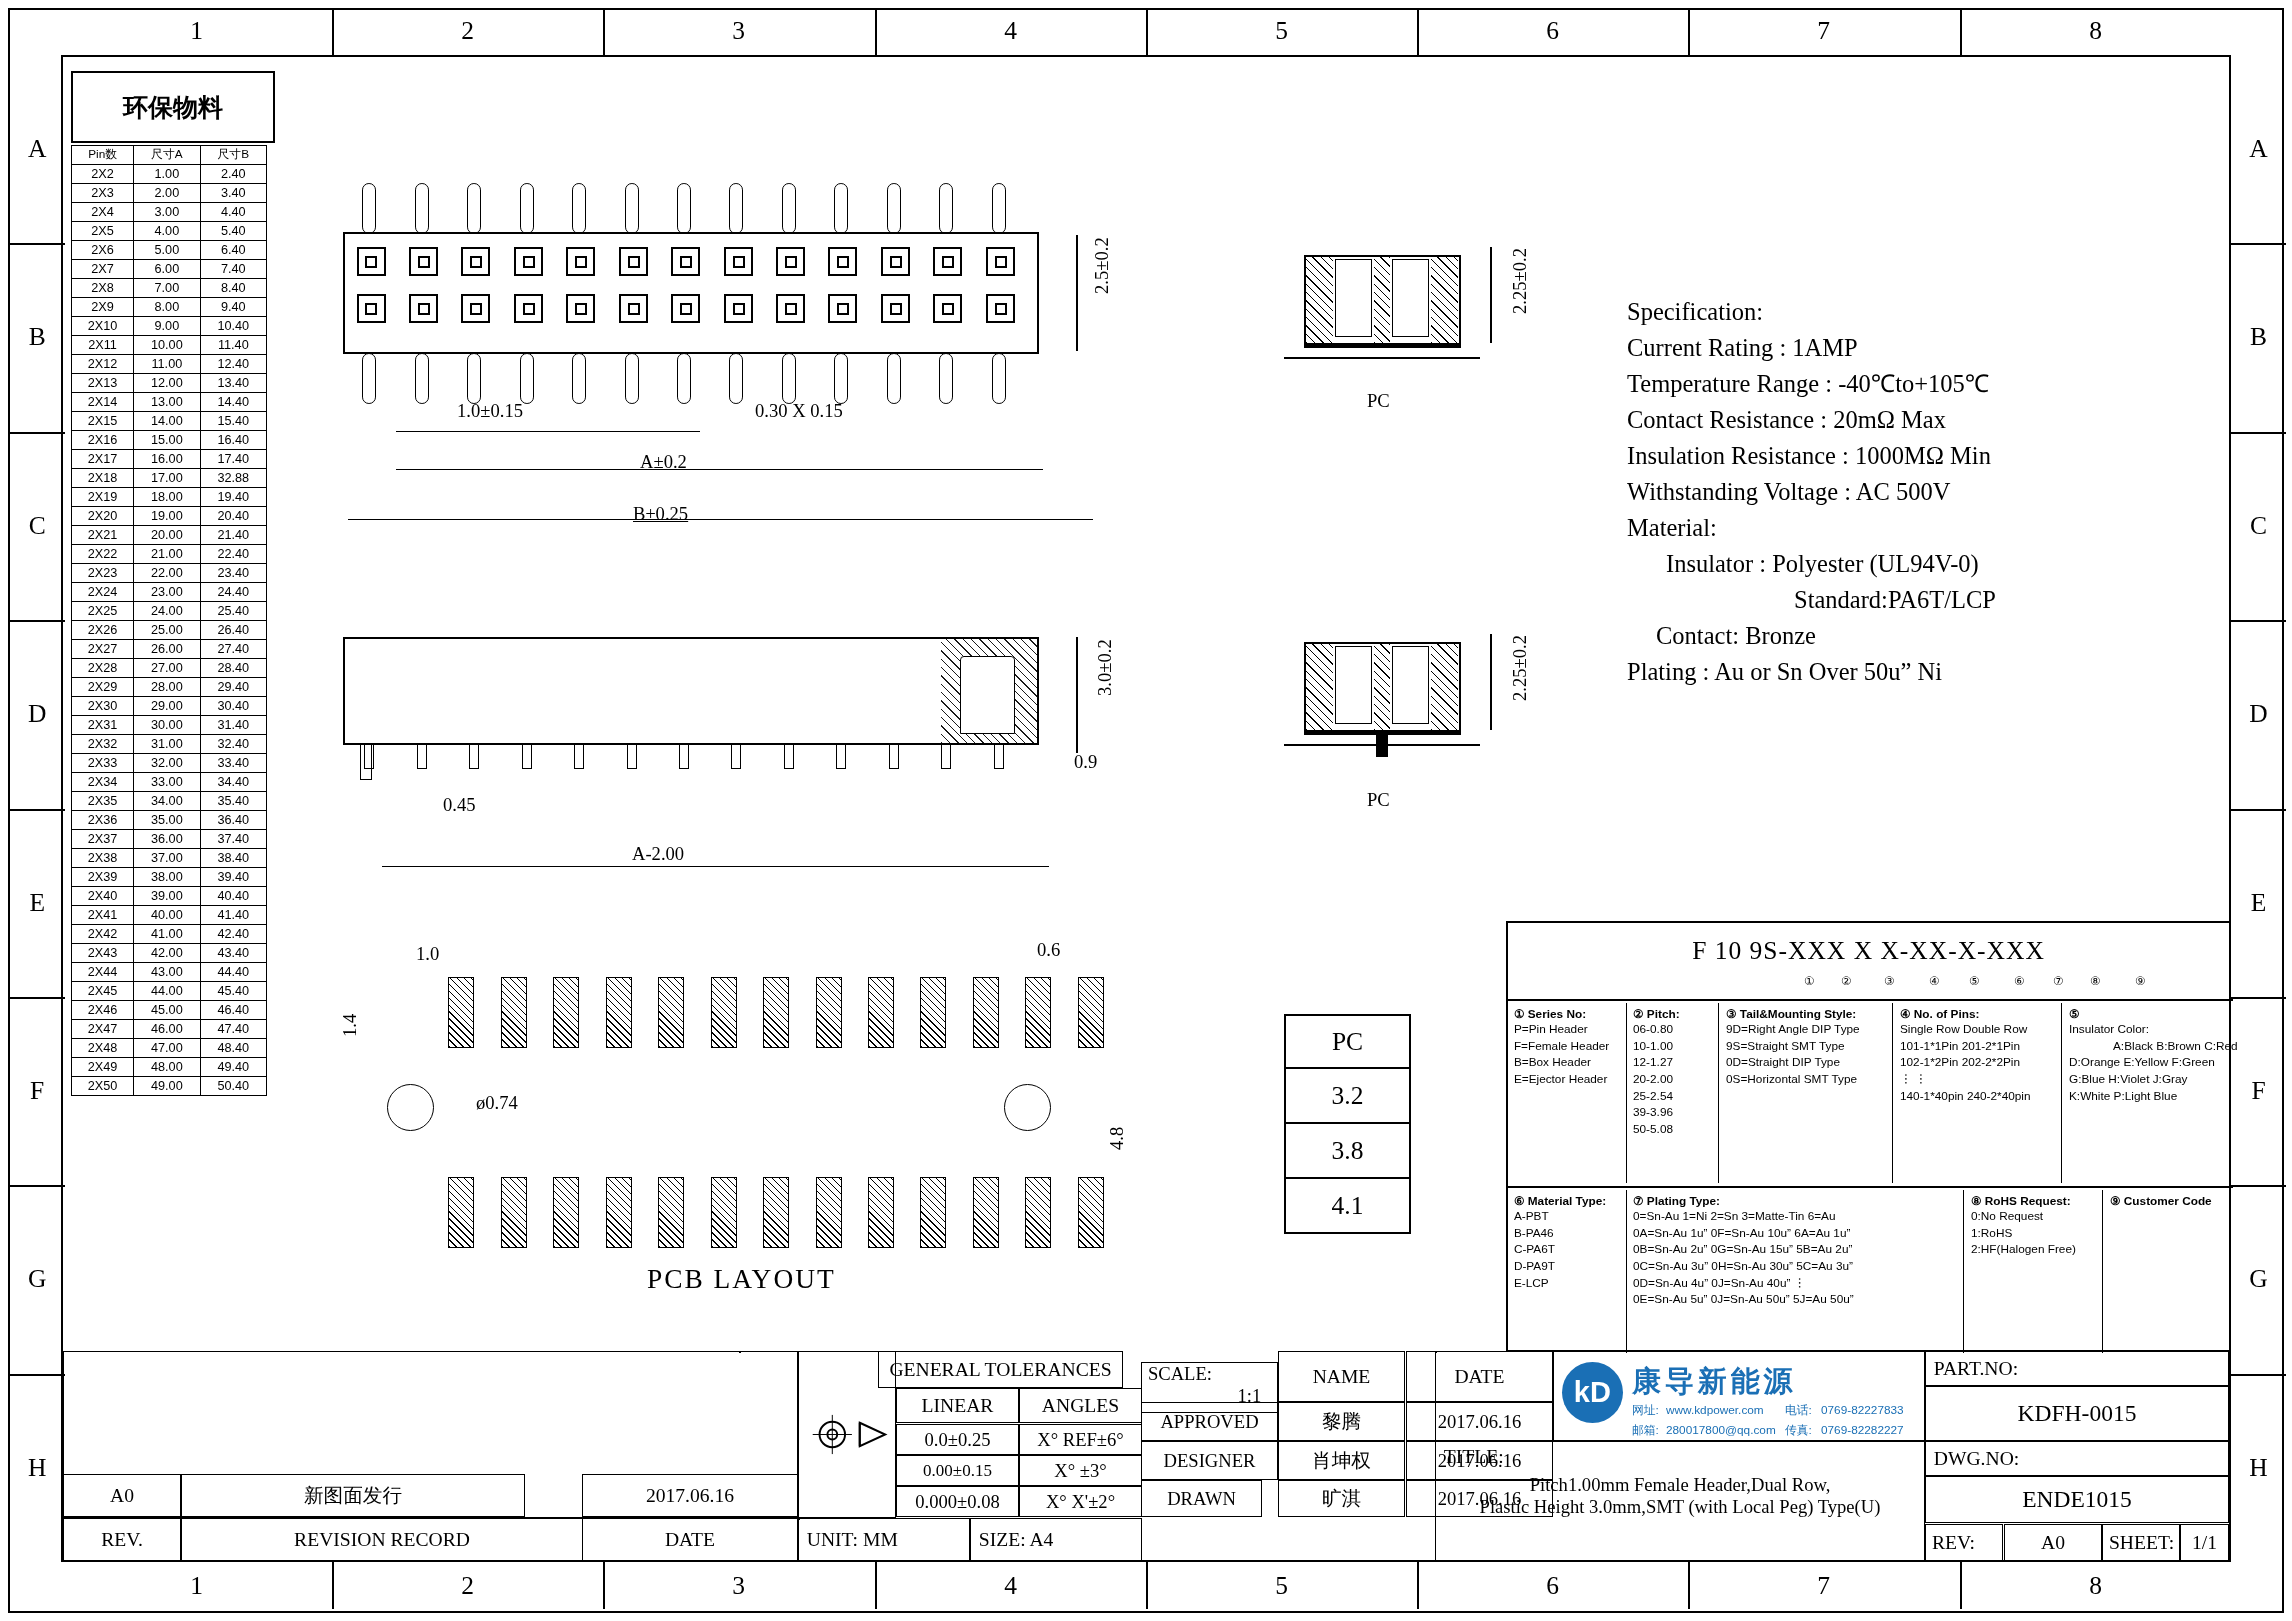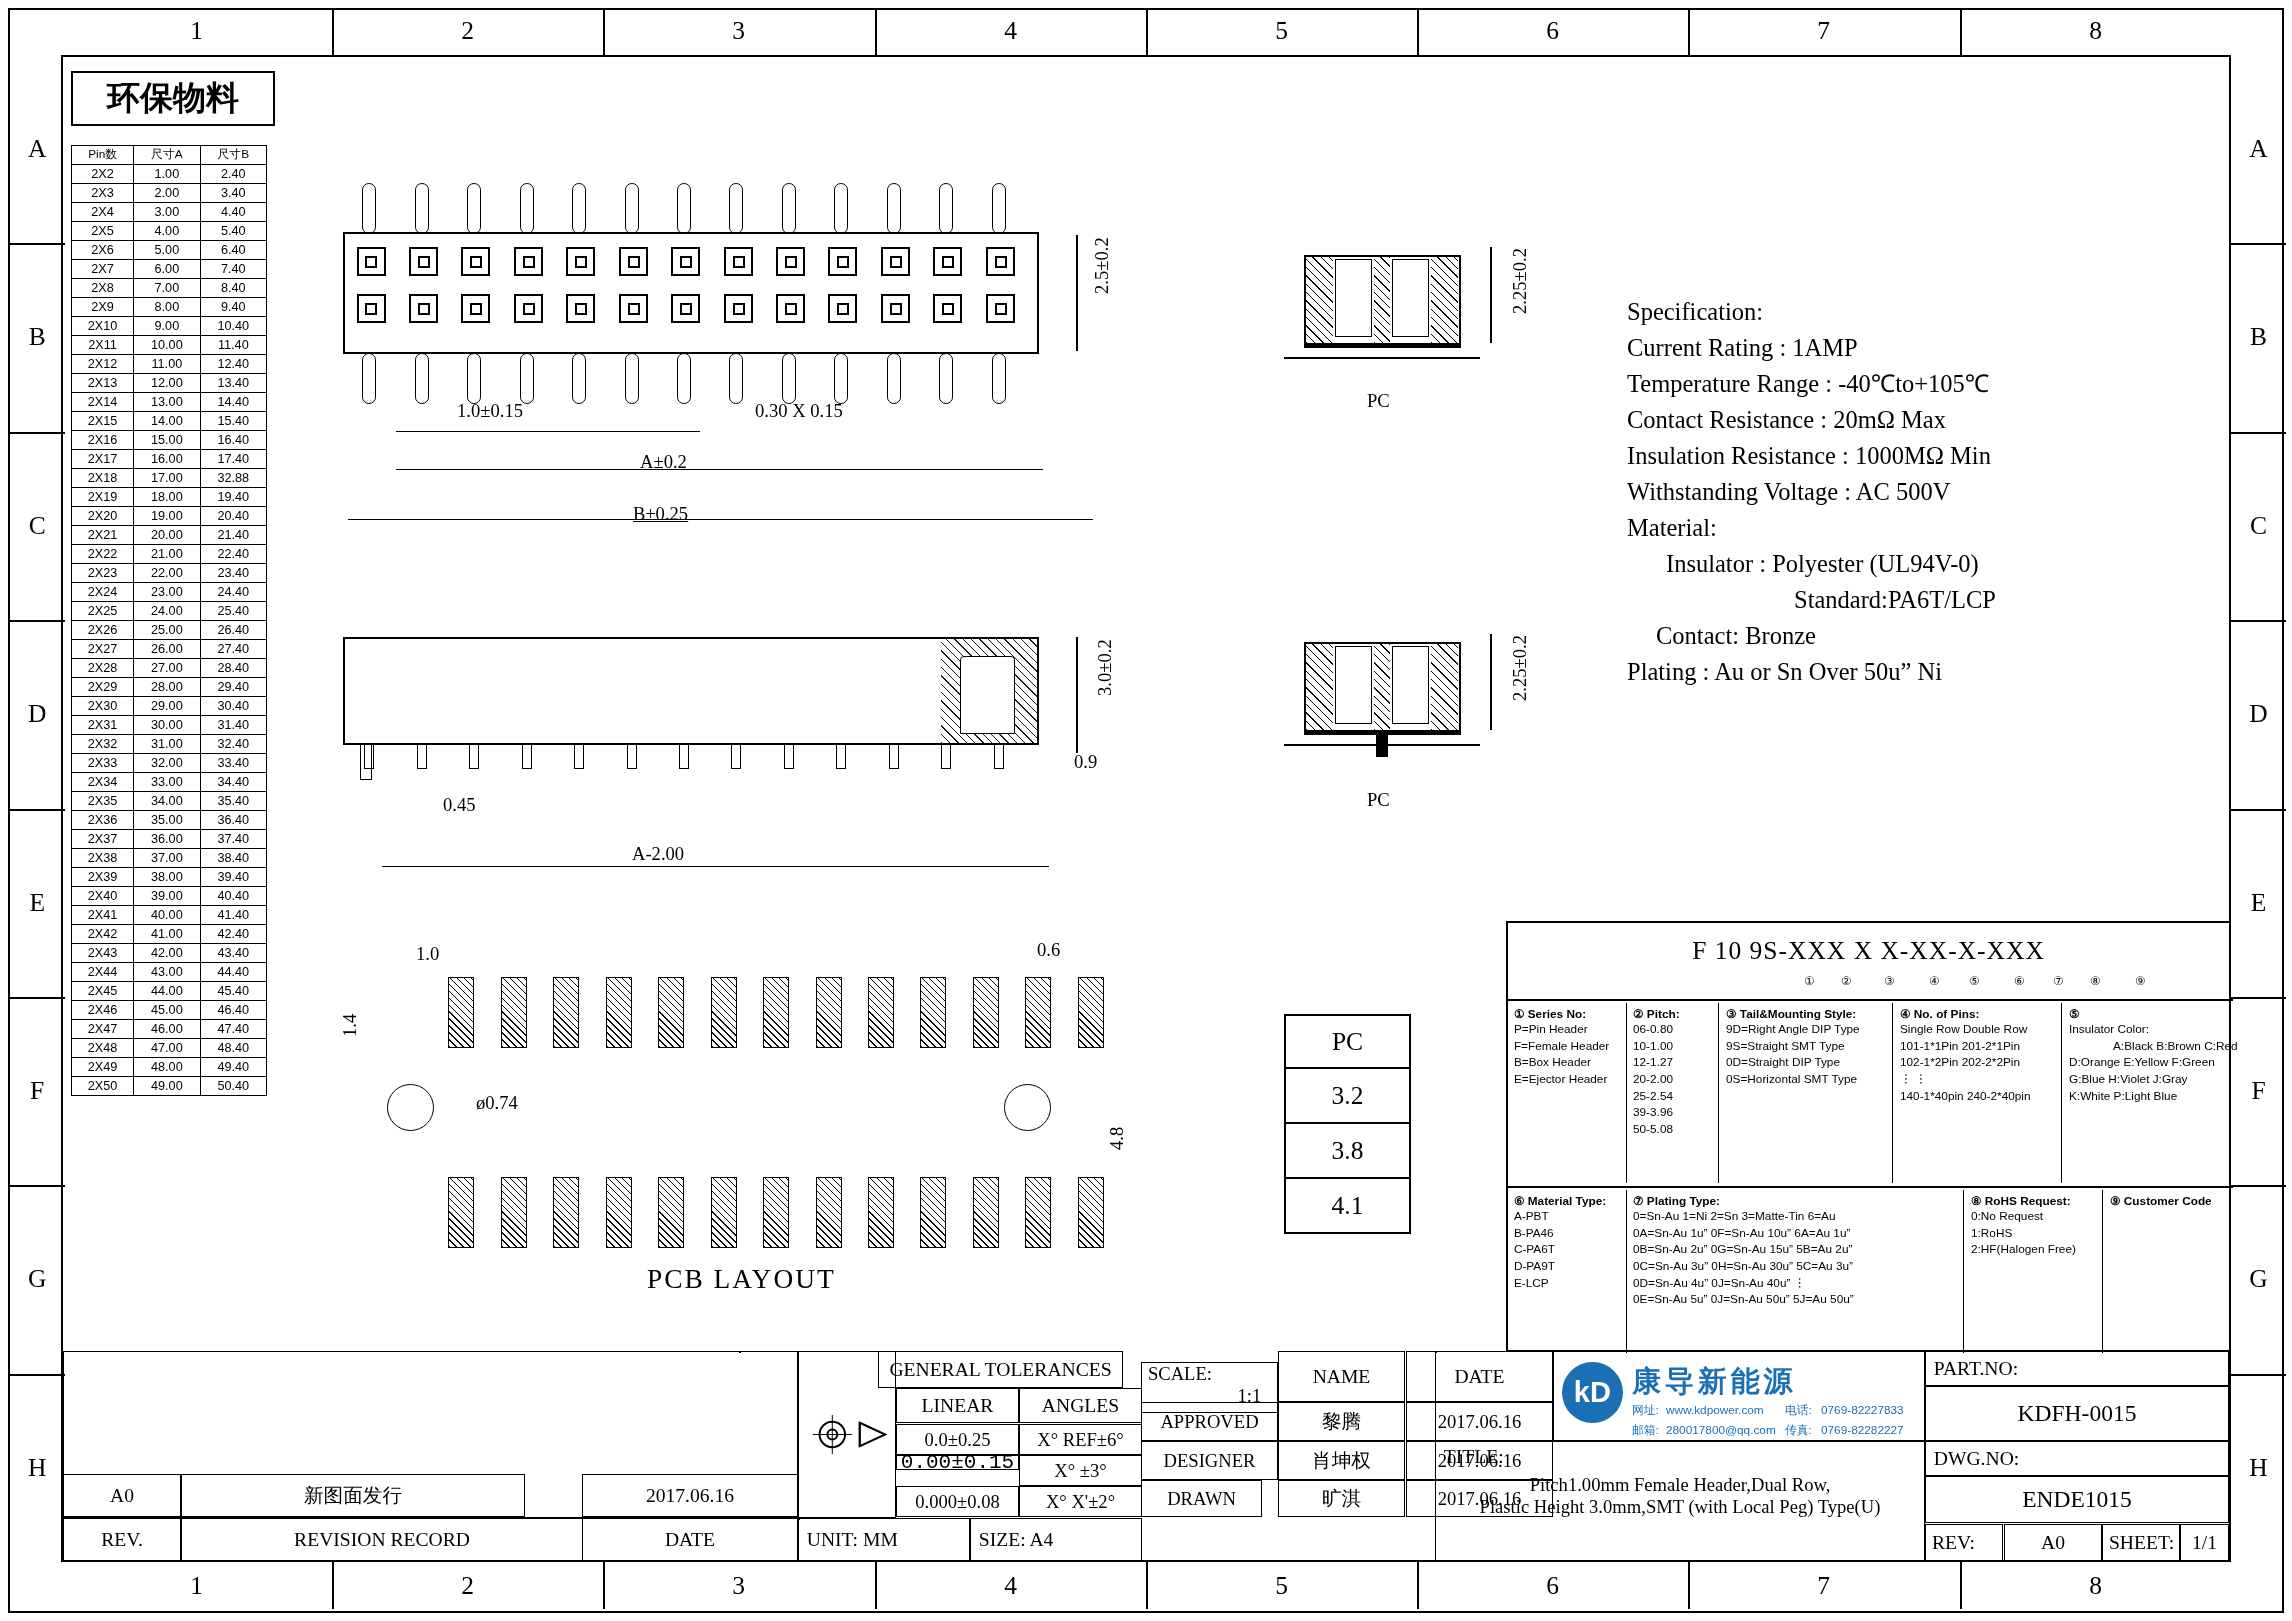--- a/index.html
+++ b/index.html
@@ -12,21 +12,21 @@
   .lft{display:flex;align-items:center;justify-content:flex-start;}
   
   #outer{left:7.8px;top:7.8px;width:2276px;height:1605px;border:2px solid #000;box-sizing:border-box;}
   #inner{left:61px;top:55px;width:2170px;height:1507px;border:2px solid #000;box-sizing:border-box;}
   .colnum{font-size:25.5px;}
   .rownum{font-size:25.5px;}
   
   #pintable{left:71px;top:145px;width:196px;border-collapse:collapse;}
   #pintable td{border:1px solid #000;font-size:12.7px;text-align:center;height:18px;padding:0;font-family:"Liberation Sans",sans-serif;}
   #pintable td.h{font-size:11.8px;}
-  #eco{left:71px;top:71px;width:204px;height:55px;font-size:33px;font-weight:bold;font-family:"DejaVu Sans",sans-serif;}
+  #eco{left:71px;top:71px;width:204px;height:72px;font-size:25px;font-weight:bold;font-family:"DejaVu Sans",sans-serif;}
   
   #spec{left:1627px;top:294px;font-size:24.5px;line-height:36px;white-space:nowrap;}
   #spec .ind1{padding-left:39px;}
   #spec .ind2{padding-left:167px;}
   #spec .ind3{padding-left:29px;}
   .t12{font-size:11.8px;font-family:"Liberation Sans",sans-serif;}
   .dimtxt{font-size:18.6px;font-family:"Liberation Serif",serif;}
   .rot{transform-origin:left top;}
   
   .tb{border:1px solid #000;box-sizing:border-box;position:absolute;}
@@ -745,21 +745,21 @@
         <line x1="34" y1="64" x2="34" y2="104" stroke="#000" stroke-width="1"></line>
         <polygon points="62,72 88,84 62,96" fill="none" stroke="#000" stroke-width="2"></polygon>
         <line x1="62" y1="72" x2="62" y2="96" stroke="#000" stroke-width="2"></line>
       </svg>
     </div>
     <div class="tb ctr" style="left:815px;top:0;width:245px;height:37px;font-size:19.6px;">GENERAL TOLERANCES</div>
     <div class="tb ctr" style="left:833px;top:37px;width:123px;height:35px;font-size:19.6px;">LINEAR</div>
     <div class="tb ctr" style="left:956px;top:37px;width:123px;height:35px;font-size:19.6px;">ANGLES</div>
     <div class="tb ctr" style="left:833px;top:73px;width:123px;height:31px;font-size:18.6px;">0.0±0.25</div>
     <div class="tb ctr" style="left:956px;top:73px;width:123px;height:31px;font-size:18.6px;">X° REF±6°</div>
-    <div class="tb ctr" style="left:833px;top:104px;width:123px;height:15px;font-size:21px;font-family:Liberation Mono, monospace;">0.00±0.15</div>
+    <div class="tb ctr" style="left:833px;top:104px;width:123px;height:31px;font-size:17px;">0.00±0.15</div>
     <div class="tb ctr" style="left:956px;top:104px;width:123px;height:31px;font-size:18.6px;">X° ±3°</div>
     <div class="tb ctr" style="left:833px;top:135px;width:123px;height:31px;font-size:18.6px;">0.000±0.08</div>
     <div class="tb ctr" style="left:956px;top:135px;width:123px;height:31px;font-size:18.6px;">X° X'±2°</div>
 
     <div class="tb lft" style="left:735px;top:167px;width:172px;height:43px;font-size:19.6px;padding-left:7.8px;">UNIT: MM</div>
     <div class="tb lft" style="left:907px;top:167px;width:172px;height:43px;font-size:19.6px;padding-left:7.8px;">SIZE: A4</div>
 
     <div class="tb" style="left:1078px;top:11px;width:137px;height:51px;font-size:18.6px;">
       <div style="padding-left:5.9px;">SCALE:</div>
       <div style="text-align:right;padding-right:15.7px;">1:1</div>

